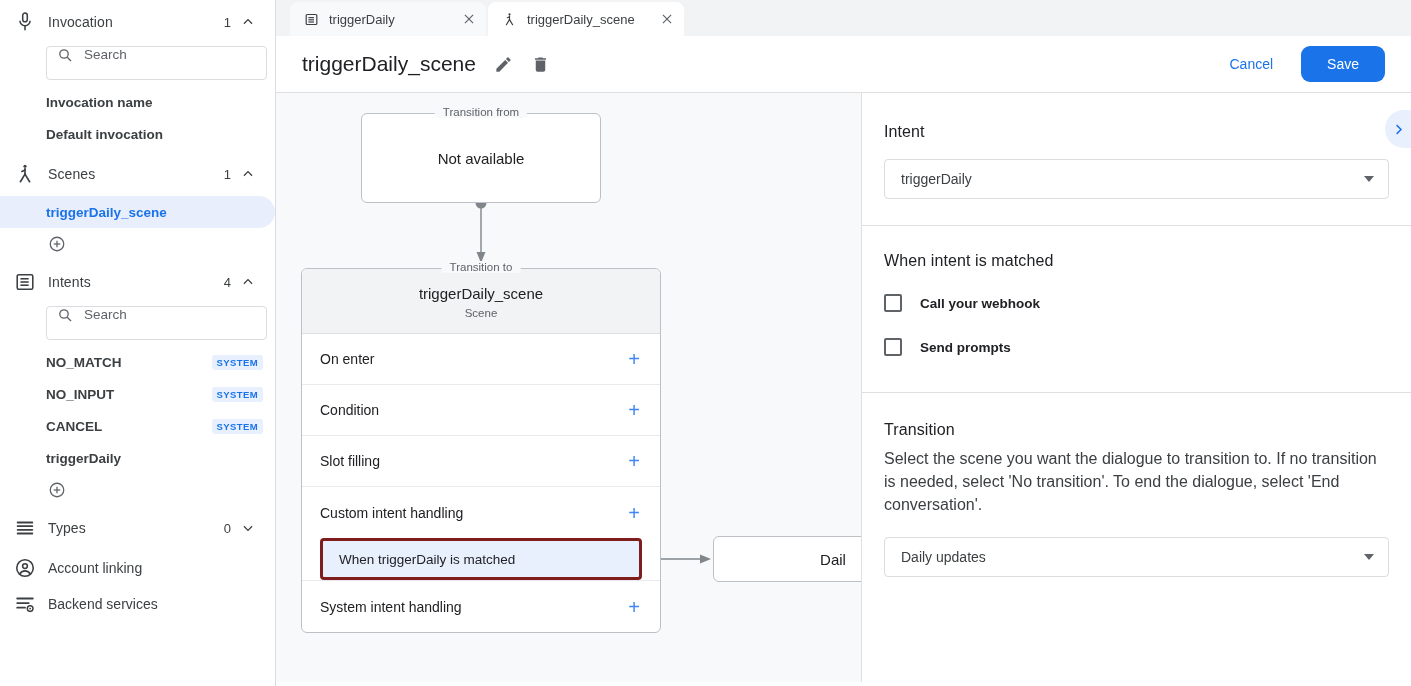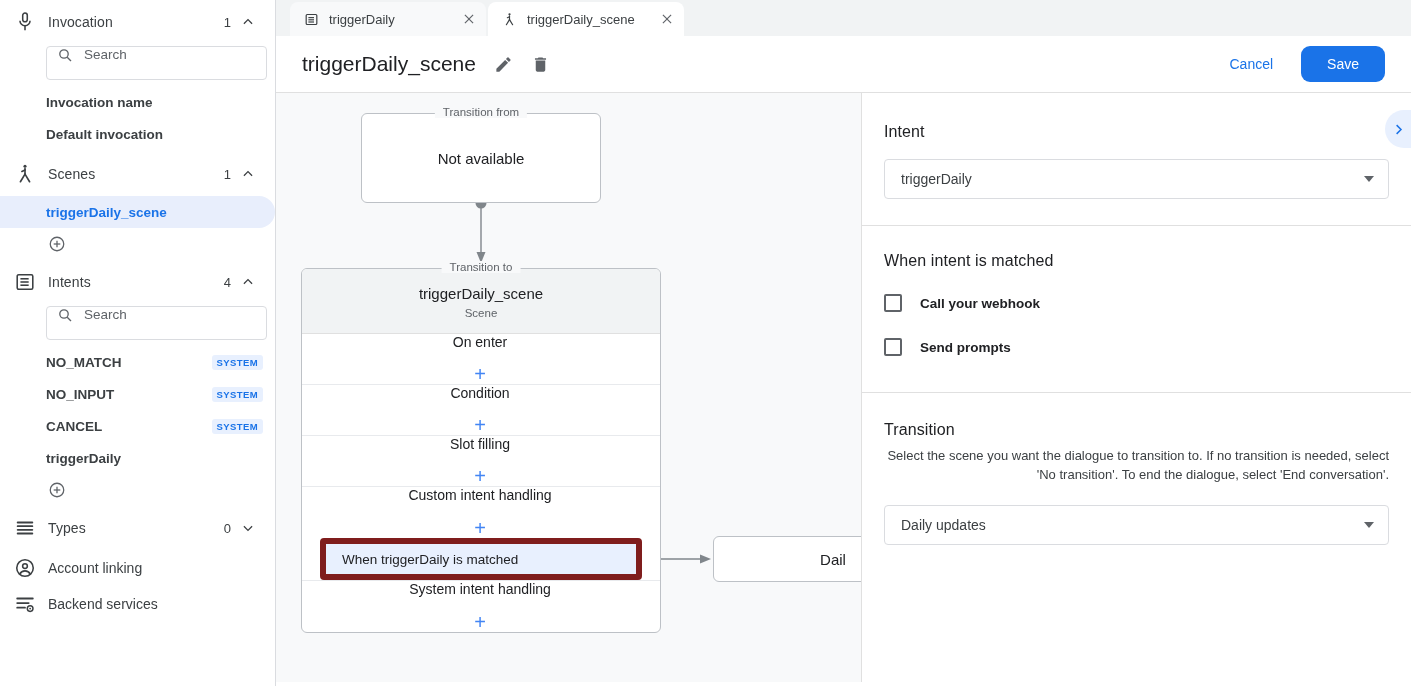--- a/index.html
+++ b/index.html
@@ -157,31 +157,30 @@
   }
   .scene-head .sh-title { font-size: 15px; color: #202124; }
   .scene-head .sh-sub { font-size: 11.5px; color: #5f6368; margin-top: 5px; }
   .scene-row {
     min-height: 51px;
     display: flex; align-items: center;
     padding: 0 20px 0 18px;
     border-bottom: 1px solid #e8eaed;
     font-size: 14px; color: #202124;
     cursor: pointer;
-    flex-direction: column;
   }
   .scene-row:last-child { border-bottom: none; }
   .scene-row .sr-label { flex: 1; }
   .scene-row .plus { color: #4285f4; font-size: 20px; line-height: 1; font-weight: 400; }
   .scene-block { border-bottom: 1px solid #e8eaed; }
   .scene-block .scene-row { border-bottom: none; }
   .chip-handler {
     margin: 0 18px 0 18px;
     background: #e8f0fe;
-    border: 6px solid #7f1d1d;
+    border: 3px solid #7f1d1d;
     border-radius: 4px;
     height: 42px;
     display: flex; align-items: center;
     padding-left: 16px;
     font-size: 13.5px; color: #202124;
     cursor: pointer; position: relative;
   }
   #node-target {
     left: 437px; top: 443px; width: 240px; height: 46px;
     background: #fff; border: 1px solid #bdc1c6; border-radius: 6px;
@@ -191,21 +190,21 @@
     display: flex; align-items: center; justify-content: center;
     font-size: 15px; color: #202124;
   }
   .canvas-svg { position: absolute; left:0; top:0; width: 586px; height: 589px; pointer-events: none; }
 
   
   .rpanel { flex: 1; background: #fff; position: relative; overflow: hidden; }
   .rsection { padding: 30px 22px 26px 22px; border-bottom: 1px solid #e0e0e0; }
   .rsection.nb { border-bottom: none; }
   .rs-title { font-size: 16px; color: #202124; margin-bottom: 18px; letter-spacing: .1px; }
-  .rs-desc { font-size: 13px; color: #3c4043; line-height: 1.45; margin: -10px 0 20px 0; max-width: 512px; text-align: right; }
+  .rs-desc { font-size: 16px; color: #3c4043; line-height: 1.45; margin: -10px 0 20px 0; max-width: 512px; }
   .select-box {
     height: 40px; border: 1px solid #dadce0; border-radius: 4px;
     display: flex; align-items: center;
     padding: 0 14px 0 16px; cursor: pointer; background: #fff;
   }
   .select-box .sv { flex: 1; font-size: 14px; color: #3c4043; }
   .select-box .caret {
     width: 0; height: 0; border-left: 5px solid transparent;
     border-right: 5px solid transparent; border-top: 6px solid #5f6368;
   }

